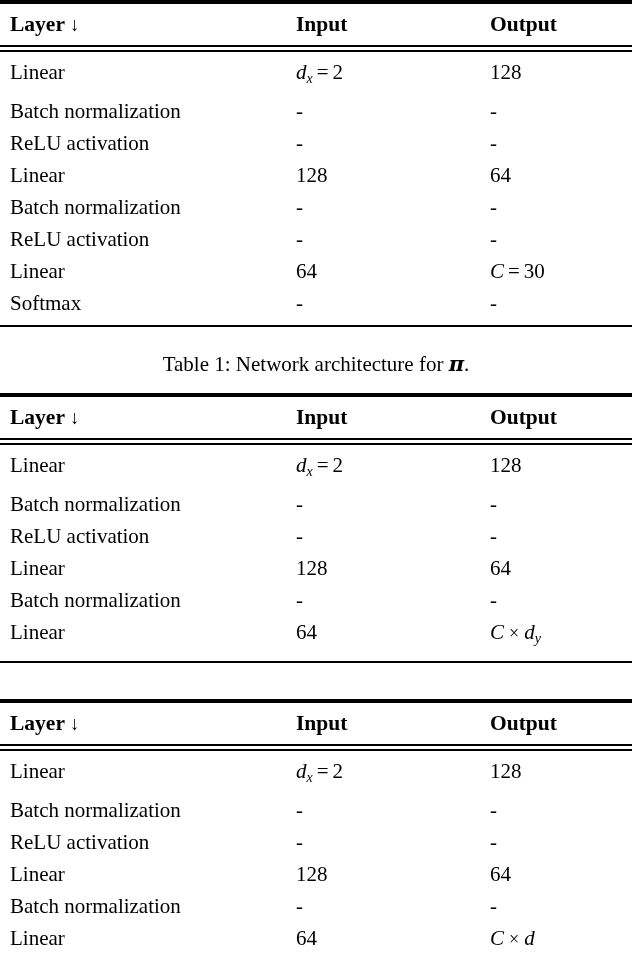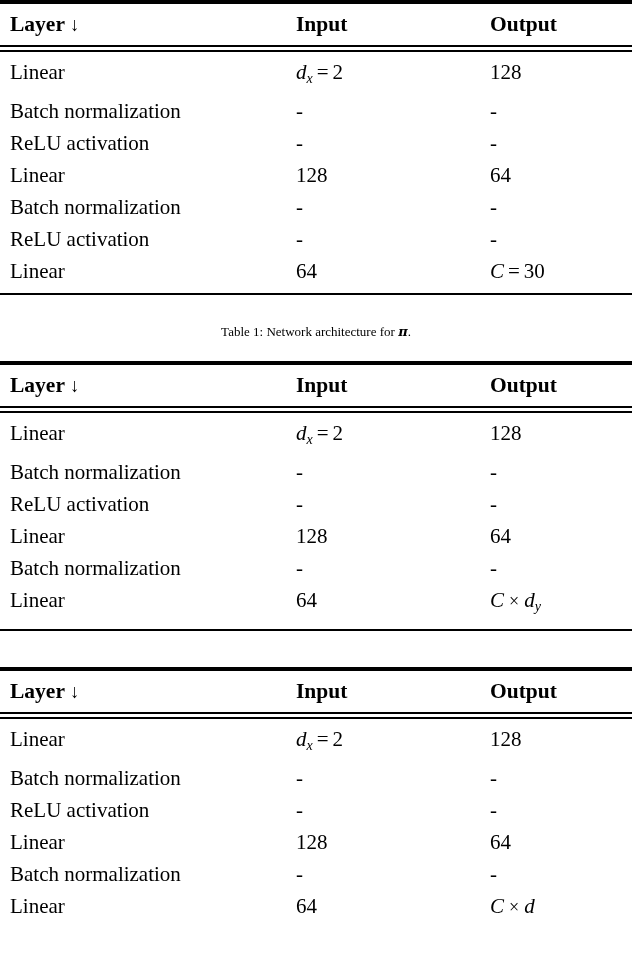--- a/index.html
+++ b/index.html
@@ -75,21 +75,21 @@
     vertical-align: -0.28em;
     letter-spacing: 0;
   }
   .op { font-style: normal; padding: 0 4px; }
   .times { font-style: normal; padding: 0 5px; font-size: 18px; }
 
   
   .caption {
     width: 632px;
     text-align: center;
-    font-size: 13px;
+    font-size: 21px;
     line-height: 30px;
   }
   .cap-sym {
     font-style: italic;
     font-weight: bold;
     font-family: "DejaVu Serif", "Liberation Serif", serif;
   }
 
   .sp-cap-top    { height: 22px; }
   .sp-cap-bottom { height: 14px; }
@@ -200,20 +200,31 @@
           </tr>
           <tr>
             <td>
               <span class="cell-pad">Linear</span>
             </td>
             <td>
               <span class="cell-pad">64</span>
             </td>
             <td>
               <span class="cell-pad"><span class="m"><span>C</span><span class="op">=</span><span class="m-up">30</span></span></span>
+            </td>
+          </tr>
+          <tr>
+            <td>
+              <span class="cell-pad">Softmax</span>
+            </td>
+            <td>
+              <span class="cell-pad">-</span>
+            </td>
+            <td>
+              <span class="cell-pad">-</span>
             </td>
           </tr>
         </tbody>
     </table>
     <div class="sp-body-bot"></div>
     <div class="rule rule-thin"></div>
     <div class="sp-cap-top"></div>
     <div class="caption">
       <span>Table 1: Network architecture for </span><span class="cap-sym">π</span><span>.</span>
     </div>

